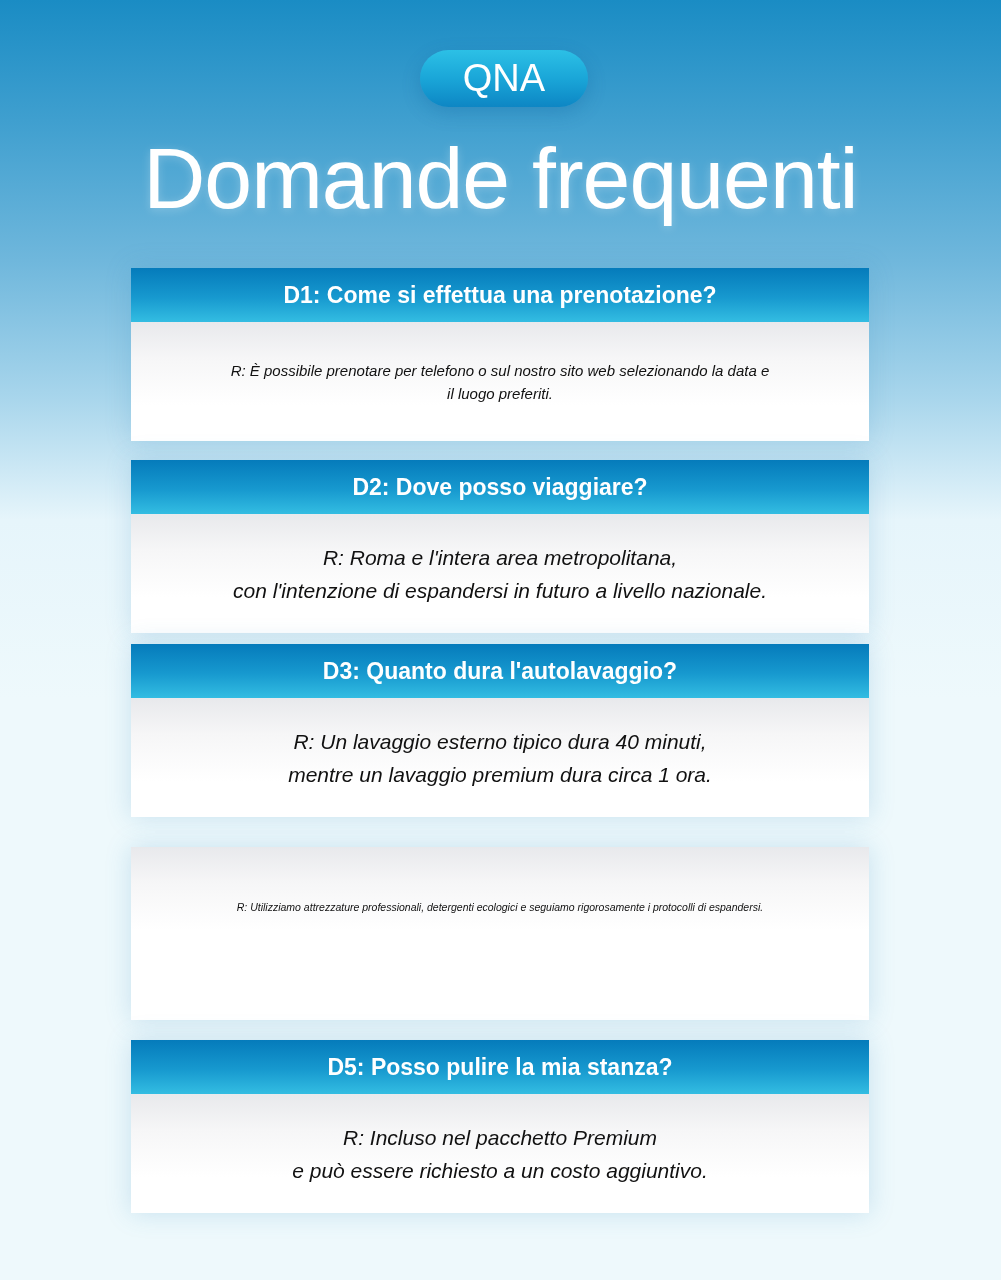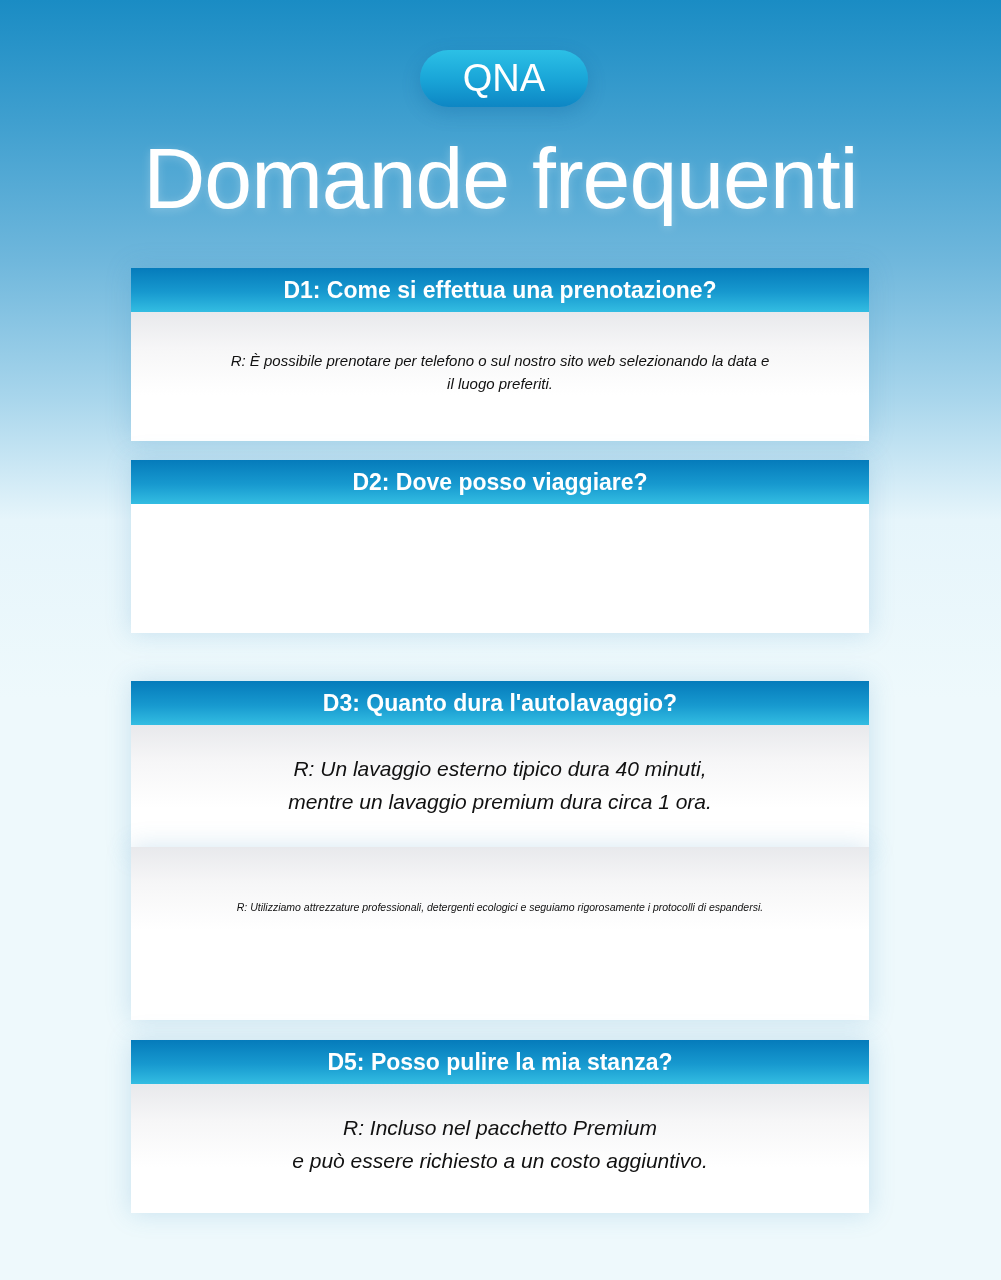--- a/index.html
+++ b/index.html
@@ -41,21 +41,21 @@
     }
     .card {
       position: absolute;
       left: 131px;
       width: 738px;
       height: 173px;
       box-shadow: 0 0 24px rgba(60, 140, 190, 0.22);
       background: #ffffff;
     }
     .card-header {
-      height: 44px;
+      height: 54px;
       background: linear-gradient(to bottom, #057bbb 0%, #1799cf 55%, #33bde2 100%);
       display: flex; align-items: center; justify-content: center;
       color: #ffffff;
       font-size: 23px;
       font-weight: bold;
     }
     .card-body {
       height: 119px;
       background: linear-gradient(to bottom, #e8e9ec 0%, #f6f6f7 30%, #ffffff 70%, #ffffff 100%);
       display: flex; align-items: center; justify-content: center;
@@ -81,23 +81,27 @@
 <div class="card" style="top:268px;">
   <div class="card-header">D1: Come si effettua una prenotazione?</div>
   <div class="card-body">
     <p class="ans small">R: È possibile prenotare per telefono o sul nostro sito web selezionando la data e
 il luogo preferiti.</p>
   </div>
 </div>
 
 <div class="card" style="top:460px;">
   <div class="card-header">D2: Dove posso viaggiare?</div>
+  <div class="card-body">
+    <p class="ans large">R: Roma e l'intera area metropolitana,
+con l'intenzione di espandersi in futuro a livello nazionale.</p>
+  </div>
 </div>
 
-<div class="card" style="top:681px;">
+<div class="card" style="top:644px;">
   <div class="card-header">D3: Quanto dura l'autolavaggio?</div>
   <div class="card-body">
     <p class="ans large">R: Un lavaggio esterno tipico dura 40 minuti,
 mentre un lavaggio premium dura circa 1 ora.</p>
   </div>
 </div>
 
 <div class="card" style="top:847px;">
   <div class="card-body">
     <p class="ans tiny">R: Utilizziamo attrezzature professionali, detergenti ecologici e seguiamo rigorosamente i protocolli di espandersi.</p>

